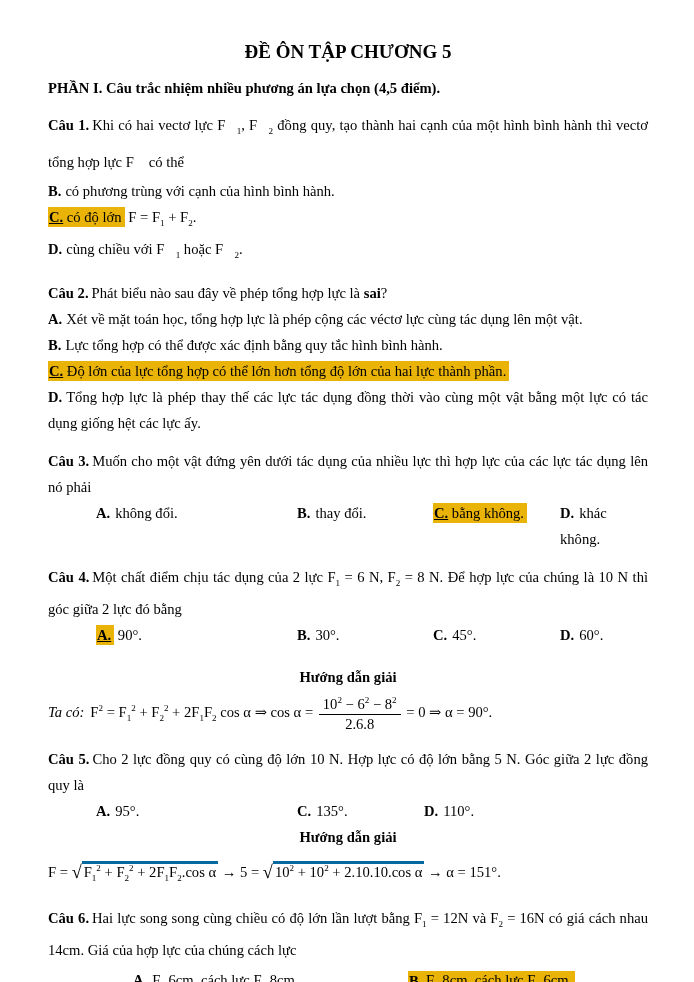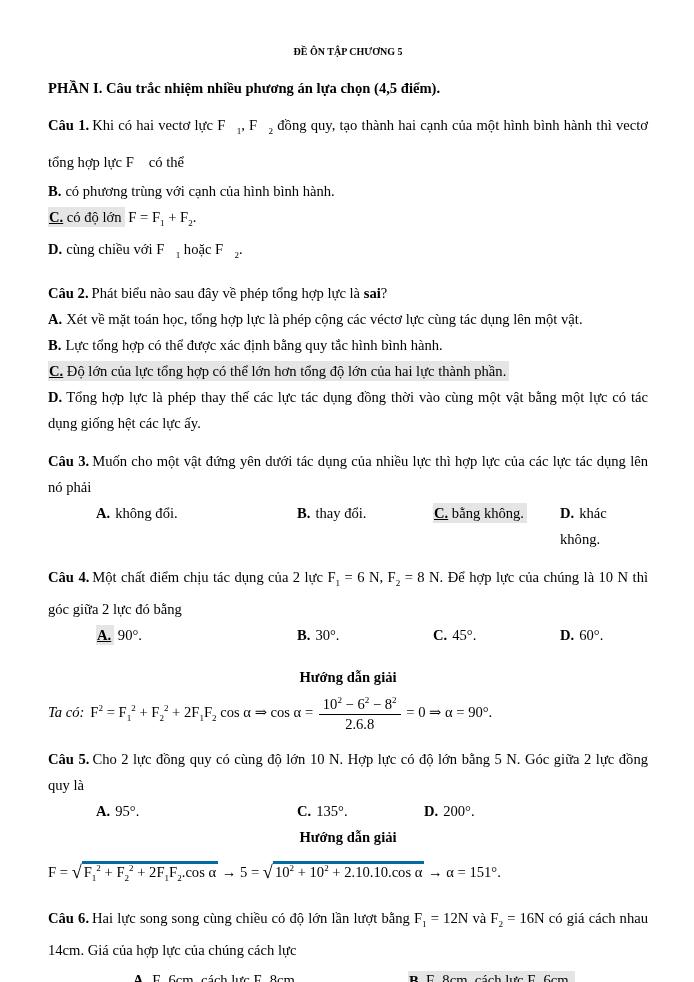--- a/index.html
+++ b/index.html
@@ -3,42 +3,42 @@
 <meta charset="utf-8">
 <style>
   html,body { margin:0; padding:0; background:#ffffff; }
   body {
     width:694px; height:982px; overflow:hidden;
     font-family:"Liberation Serif","DejaVu Serif",serif;
     font-size:14.6px; color:#000;
   }
   .page { padding:42px 46px 0 48px; }
 
-  .title { text-align:center; font-weight:bold; font-size:10px; line-height:20px; }
+  .title { text-align:center; font-weight:bold; font-size:19px; line-height:20px; }
   .part  { font-weight:bold; line-height:20px; margin:16px 0 10px 0; }
 
   .stem  { text-align:justify; line-height:26px; margin-top:12px; }
   .stem.tall { line-height:31px; }
   .qlabel { font-weight:bold; margin-right:3px; }
 
   .opt { line-height:26px; }
   .opt .letter { font-weight:bold; margin-right:4px; }
 
   .optrow { display:flex; line-height:26px;margin-left:48px; }
   .optrow .c1 { width:201px; }
   .optrow .c2 { width:136px; }
   .optrow .c3 { width:127px; }
   .optrow .c4 { flex:1; }
   .optrow .letter { font-weight:bold; margin-right:5px; }
 
   .optgrid { margin-left:37px; }
   .optgrid .optrow .g1 { width:275px; }
   .optgrid .optrow .g2 { flex:1; }
 
-  .hl { background:#e5e5e5; padding:1.5px 3px 2px 1px; }
+  .hl { background:#eab308; padding:1.5px 3px 2px 1px; }
   .ans { font-weight:bold; text-decoration:underline; }
 
   .sol-head { text-align:center; font-weight:bold; line-height:26px; }
   .mt { margin-top:16px; }
 
   .formula { line-height:30px; margin:4px 0 2px 0; }
   .intro { font-style:italic; margin-right:6px; }
 
   sub, sup { font-size:0.62em; }
   .frac { display:inline-block; vertical-align:middle; text-align:center; line-height:1.2; padding:0 2px; }
@@ -109,21 +109,21 @@
   <div class="formula">
     <span class="intro">Ta có:</span><span>F<sup>2</sup> = F<sub>1</sub><sup>2</sup> + F<sub>2</sub><sup>2</sup> + 2F<sub>1</sub>F<sub>2</sub> cos α ⇒ cos α = <span class="frac"><span class="num">10<sup>2</sup> − 6<sup>2</sup> − 8<sup>2</sup></span><span class="den">2.6.8</span></span> = 0 ⇒ α = 90°.</span>
   </div>
 
   <div class="stem">
     <span class="qlabel">Câu 5.</span><span>Cho 2 lực đồng quy có cùng độ lớn 10 N. Hợp lực có độ lớn bằng 5 N. Góc giữa 2 lực đồng quy là</span>
   </div>
   <div class="optrow">
     <div class="c1"><span class="letter">A.</span><span>95°.</span></div>
     <div class="c3"><span class="letter">C.</span><span>135°.</span></div>
-    <div class="c4"><span class="letter">D.</span><span>200°.</span></div>
+    <div class="c4"><span class="letter">D.</span><span>110°.</span></div>
   </div>
 
   <div class="sol-head">Hướng dẫn giải</div>
   <div class="formula">
     <span>F = <span class="rad">√</span><span class="sqrt">F<sub>1</sub><sup>2</sup> + F<sub>2</sub><sup>2</sup> + 2F<sub>1</sub>F<sub>2</sub>.cos α</span> → 5 = <span class="rad">√</span><span class="sqrt">10<sup>2</sup> + 10<sup>2</sup> + 2.10.10.cos α</span> → α = 151°.</span>
   </div>
 
   <div class="stem">
     <span class="qlabel">Câu 6.</span><span>Hai lực song song cùng chiều có độ lớn lần lượt bằng F<sub>1</sub> = 12N và F<sub>2</sub> = 16N có giá cách nhau 14cm. Giá của hợp lực của chúng cách lực</span>
   </div>

